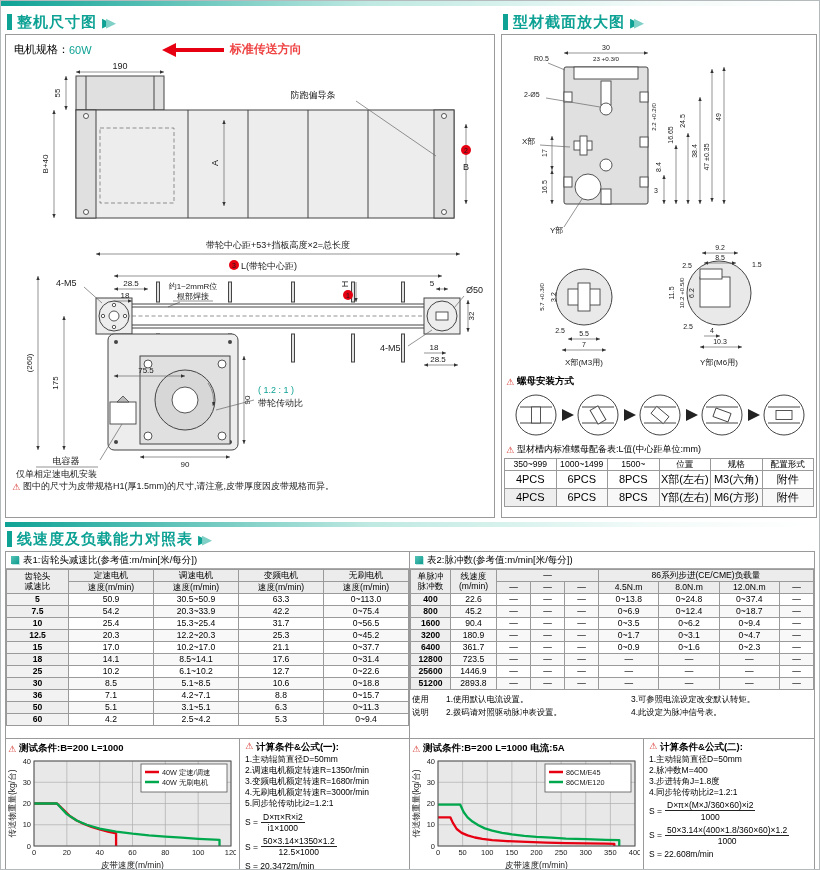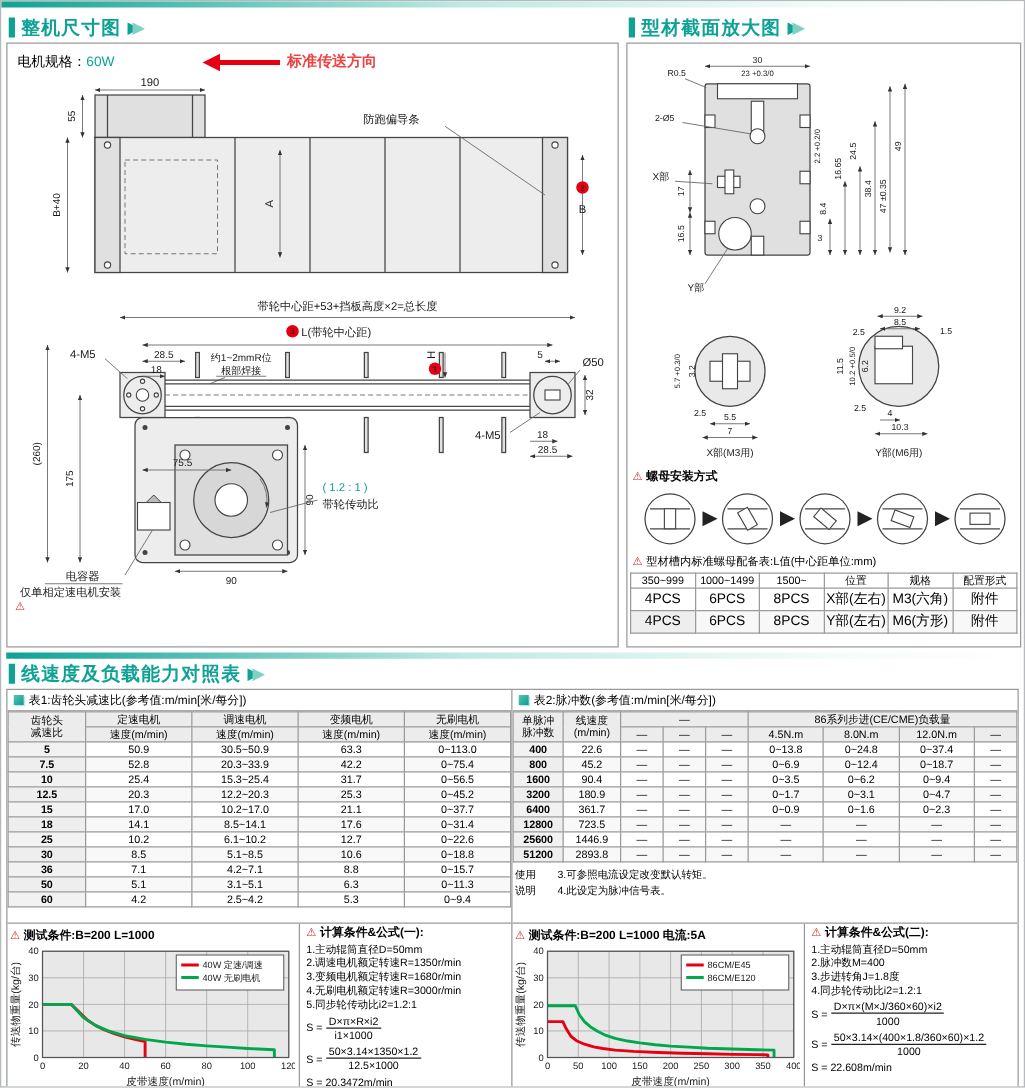--- a/index.html
+++ b/index.html
@@ -235,20 +235,21 @@
             </g>
 
             <text class="d teal" x="250" y="335">( 1.2 : 1 )</text>
             <text class="d" x="250" y="348">带轮传动比</text>
             <line class="tn" x1="246" y1="342" x2="208" y2="352"></line>
           </g>
         </svg>
 
         <div class="note-row">
           <span class="warn">⚠</span>
+          <span>图中的尺寸为皮带规格H1(厚1.5mm)的尺寸,请注意,皮带厚度因皮带规格而异。</span>
         </div>
       </div>
     </section>
 
     <section class="pr">
       <div class="sec-head">
         <span class="bar"></span>
         <span class="sec-title">型材截面放大图</span>
         <span class="tri">▶<b>▶</b></span>
       </div>
@@ -468,21 +469,21 @@
             <tbody>
                 <tr>
                   <td>5</td>
                   <td>50.9</td>
                   <td>30.5~50.9</td>
                   <td>63.3</td>
                   <td>0~113.0</td>
                 </tr>
                 <tr>
                   <td>7.5</td>
-                  <td>52.8</td>
+                  <td>54.2</td>
                   <td>20.3~33.9</td>
                   <td>42.2</td>
                   <td>0~75.4</td>
                 </tr>
                 <tr>
                   <td>10</td>
                   <td>25.4</td>
                   <td>15.3~25.4</td>
                   <td>31.7</td>
                   <td>0~56.5</td>
@@ -742,20 +743,24 @@
                   <td>—</td>
                   <td>—</td>
                   <td>—</td>
                 </tr>
               </tbody>
           </table>
           <div class="usage">
             <div class="u-label">
               <span>使用</span><br><span>说明</span>
             </div>
+            <div class="u-col">
+                <div>1.使用默认电流设置。</div>
+                <div>2.拨码请对照驱动脉冲表设置。</div>
+              </div>
             <div class="u-col">
                 <div>3.可参照电流设定改变默认转矩。</div>
                 <div>4.此设定为脉冲信号表。</div>
               </div>
           </div>
         </div>
         <div class="cond-row">
           <div class="chart-block">
             <div class="cond-title">
               <span class="warn">⚠</span>

